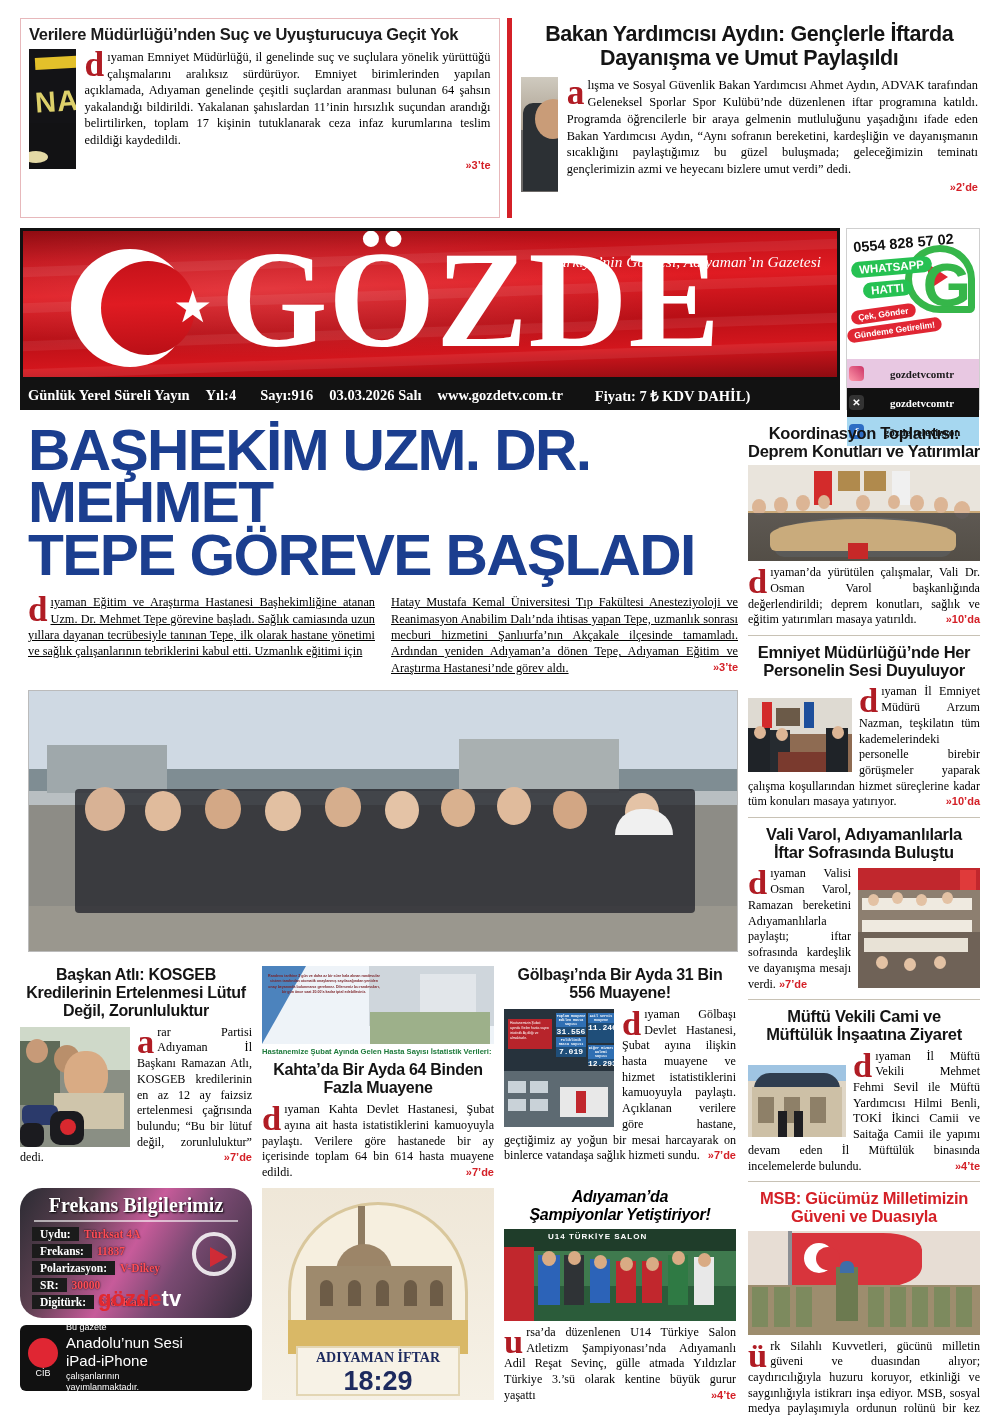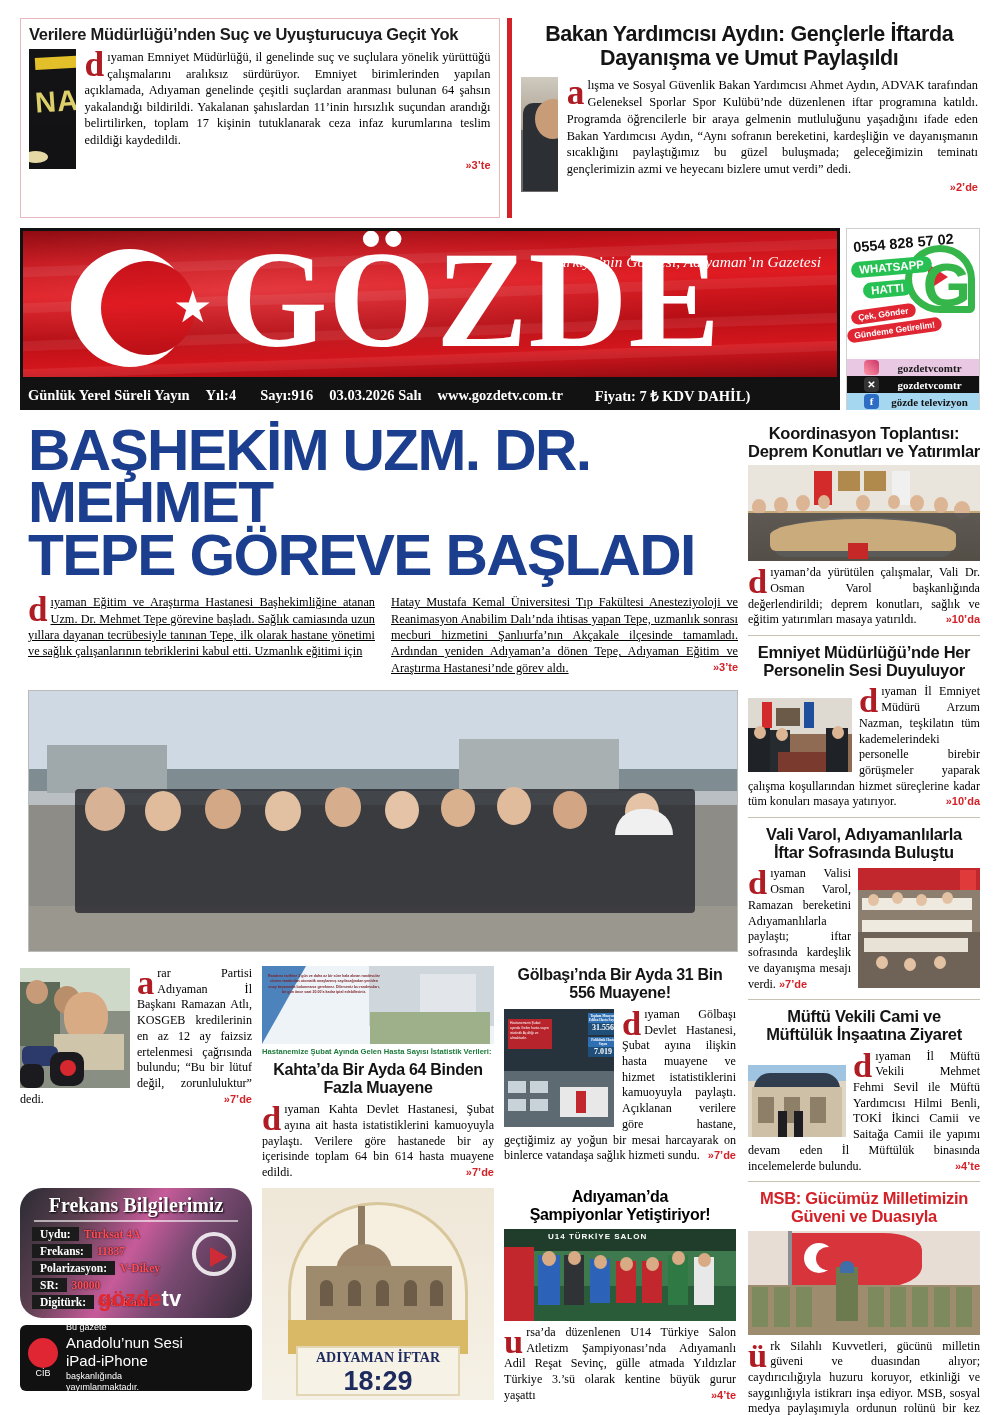--- a/index.html
+++ b/index.html
@@ -80,22 +80,22 @@
   .wa-pill { position:absolute; background:#26c152; color:#fff; font-family:"Liberation Sans",sans-serif;
              font-weight:bold; font-size:11.5px; padding:2px 8px; border-radius:9px; transform:rotate(-5deg); }
   .wa-red { position:absolute; background:#e02633; color:#fff; font-family:"Liberation Sans",sans-serif;
             font-weight:bold; font-size:8.5px; padding:2px 7px; border-radius:8px; transform:rotate(-8deg); white-space:nowrap;}
   .wa-bubble { position:absolute; right:4px; top:16px; width:70px; height:68px; background:#fff;
                border:7px solid #36b64a; border-radius:50% 50% 8% 50%; }
   .wa-bubble::after { content:""; position:absolute; left:16px; top:12px; border-left:20px solid #e02633;
                border-top:13px solid transparent; border-bottom:13px solid transparent; }
   .wa-g { position:absolute; right:8px; top:20px; font-family:"Liberation Sans",sans-serif; font-weight:bold;
           font-size:62px; color:#36b64a; }
-  .soc { height:17px; display:flex; align-items:center; font-family:"Liberation Serif",serif;
-         font-weight:bold; font-size:11px; padding-left:17px;justify-content:flex-end; }
+  .soc { height:29px; display:flex; align-items:center; font-family:"Liberation Serif",serif;
+         font-weight:bold; font-size:11px; padding-left:2px;justify-content:flex-end; }
   .soc .ic { width:15px; height:15px; border-radius:4px; margin-right:7px; display:inline-block; }
   .soc .nm { flex:1; text-align:center; padding-right:6px; }
   .soc-ig { background:#e8c8e2; color:#1a1a1a; }
   .soc-x  { background:#111; color:#fff; }
   .soc-fb { background:#a6d7f0; color:#111; }
 
   
   .lead { position:absolute; left:28px; top:424px; width:710px; }
   .lead h1 {
     font-family:"Liberation Sans",sans-serif; font-weight:bold; color:#1b3e8f;
@@ -164,38 +164,38 @@
   .iftar .win { position:absolute; width:13px; height:26px; background:#6d5c47; border-radius:7px 7px 0 0; top:14px; }
   .iftar .gold { position:absolute; left:26px; top:132px; width:180px; height:34px; background:#d9b866; }
   .iftar .panel { position:absolute; left:34px; top:158px; width:164px; height:50px; background:#f7f2e6; border:2px solid #e3d6b4;}
   .iftar .lbl { position:absolute; left:0; top:2px; width:100%; text-align:center;
           font-family:"Liberation Serif",serif; font-weight:bold; font-size:14px; color:#1d2a5e; }
   .iftar .time { position:absolute; left:0; top:18px; width:100%; text-align:center;
           font-family:"Liberation Sans",sans-serif; font-weight:bold; font-size:27px; color:#1d2a5e; }
 
   .sport { width:232px; }
   .sport h3 { font-family:"Liberation Sans",sans-serif; font-weight:bold; font-size:16px; line-height:1.12;
-              text-align:center; margin-bottom:5px; letter-spacing:-0.3px; }
+              text-align:center; margin-bottom:5px; letter-spacing:-0.3px;font-style:italic; }
   .sport .pic { width:100%; height:92px; margin-bottom:4px; }
   .sport p { font-size:12.1px; line-height:1.3; text-align:justify; }
 
   
   .kahta-top { width:100%; height:78px; position:relative; overflow:hidden; background:#eef3f8; }
   .kahta-top .bld { position:absolute; right:0; top:0; width:125px; height:60px; background:#cfd6dc; }
   .kahta-top .bld2 { position:absolute; right:18px; top:8px; width:56px; height:52px; background:#e2e6ea; }
   .kahta-top .tri { position:absolute; left:0; top:0; width:0; height:0; border-top:78px solid #2f6fb3; border-right:44px solid transparent; opacity:.85;}
   .kahta-top .mini { position:absolute; left:6px; top:8px; width:112px; font-family:"Liberation Sans",sans-serif;
         font-size:3.6px; color:#7a1f24; text-align:center; line-height:1.5; font-weight:bold;}
   .kahta-sub { font-family:"Liberation Sans",sans-serif; font-weight:bold; font-size:7.6px; color:#1e7a3c; line-height:1.5; margin:2px 0 4px 0;}
 
   
   .stat { width:110px; height:118px; position:relative; background:#26323c; float:left; margin:2px 8px 2px 0; overflow:hidden;}
   .stat .red { position:absolute; left:4px; top:10px; width:44px; height:30px; background:#b7242b; }
   .stat .red i { display:block; font-family:"Liberation Sans",sans-serif; font-size:3.4px; color:#fff; padding:2px; font-style:normal; line-height:1.5;}
-  .stat .bx { position:absolute; background:#1f4e79; color:#fff; font-family:Liberation Serif, serif; font-size:8px; font-weight:bold; text-align:center;margin-left:32px;}
+  .stat .bx { position:absolute; background:#1f4e79; color:#fff; font-family:Liberation Mono, monospace; font-size:8px; font-weight:bold; text-align:center;}
   .stat .bx b { display:block; font-size:3.4px; font-weight:bold; background:#2f6fb3; padding:1px 0;}
   .stat .bdg { position:absolute; left:0; bottom:0; width:110px; height:56px; background:#5d6a72; }
   .stat .bdg .w { position:absolute; background:#c9d2d8; }
 </style>
 </head>
 <body>
 
 <div class="page">
 
   <div class="teasers">
@@ -458,20 +458,21 @@
       <p class="serif dropcap">
         <span>ürk Silahlı Kuvvetleri, gücünü milletin güveni ve duasından alıyor; caydırıcılığıyla huzuru koruyor, etkinliği ve saygınlığıyla istikrarı inşa ediyor. MSB, sosyal medya paylaşımıyla ordunun rolünü bir kez daha vurguladı.</span>
         
       </p>
     </div>
   </div>
 
   <div class="bot">
 
     <div class="bcol">
+      <h3>Başkan Atlı: KOSGEB Kredilerinin Ertelenmesi Lütuf Değil, Zorunluluktur</h3>
       <div class="wrapimg photo" style="width:110px;height:120px;">
         <div style="position:absolute;inset:0;background:linear-gradient(#cfd9c9 0 36%, #8a8f84 36% 100%);"></div>
         <div style="position:absolute;left:0;top:14px;width:40px;height:64px;background:#5e6a58;"></div>
         <div style="position:absolute;left:6px;top:12px;width:22px;height:24px;border-radius:50%;background:#c79a78;"></div>
         <div style="position:absolute;left:34px;top:18px;width:26px;height:28px;border-radius:50%;background:#b98f6b;"></div>
         <div style="position:absolute;left:44px;top:24px;width:44px;height:50px;border-radius:46%;background:#d9ab84;"></div>
         <div style="position:absolute;left:34px;top:66px;width:70px;height:36px;background:#cfc5ab;"></div>
         <div style="position:absolute;left:2px;top:78px;width:36px;height:20px;background:#2b3a6b;border-radius:6px;"></div>
         <div style="position:absolute;left:30px;top:84px;width:34px;height:34px;background:#1b1b1f;border-radius:10px;"></div>
         <div style="position:absolute;left:40px;top:92px;width:16px;height:16px;border-radius:50%;background:#d8282f;"></div>
@@ -567,21 +568,21 @@
       </div>
       <div class="cib">
         <div style="text-align:center;">
           <div class="seal"></div>
           <div class="cibtx">CİB</div>
         </div>
         <div class="msg">
           <span>Bu gazete</span><br>
           <b>Anadolu’nun Sesi</b><br>
           <b>iPad-iPhone</b><br>
-          <span>başkanlığında</span><br>
+          <span>çalışanlarının</span><br>
           <span>yayımlanmaktadır.</span>
         </div>
         <div class="qr"></div>
       </div>
     </div>
 
     <div class="iftar">
       <div class="arch"></div>
       <div class="minaret"></div>
       <div class="dome"></div>

